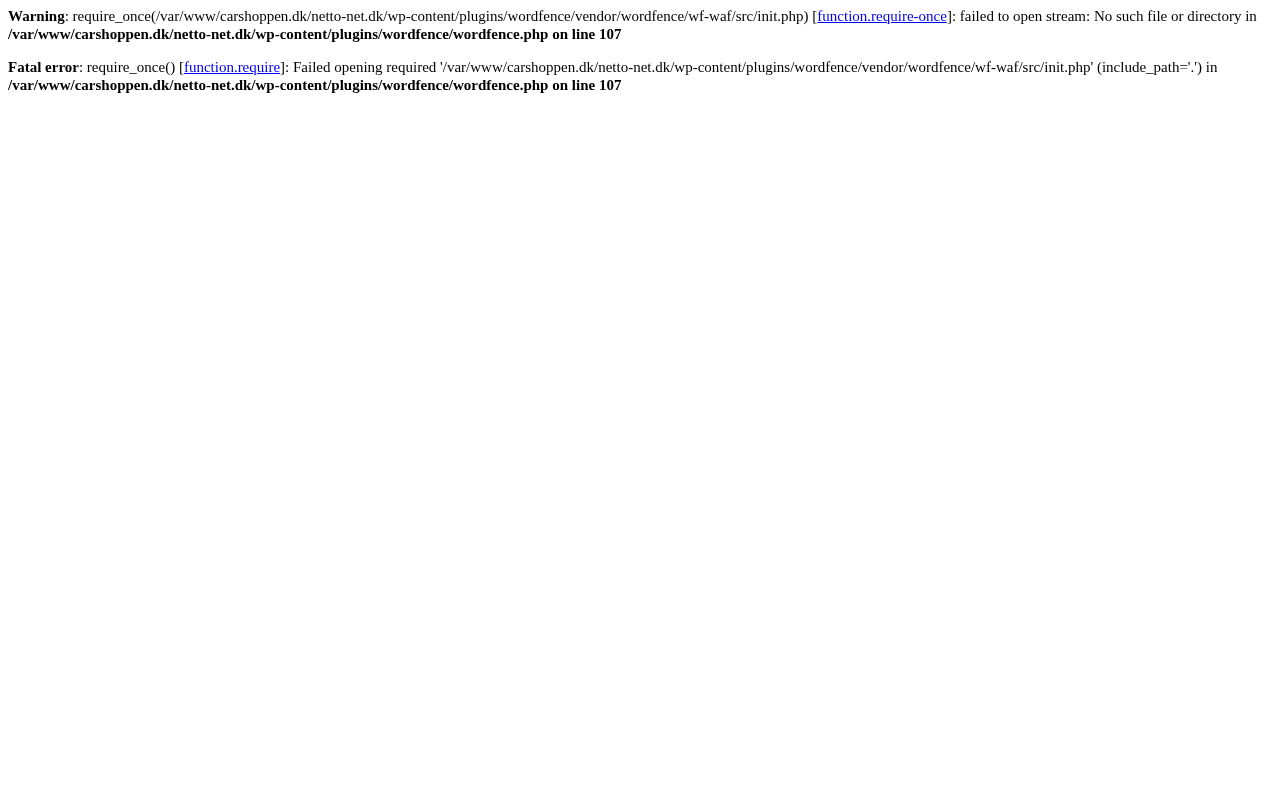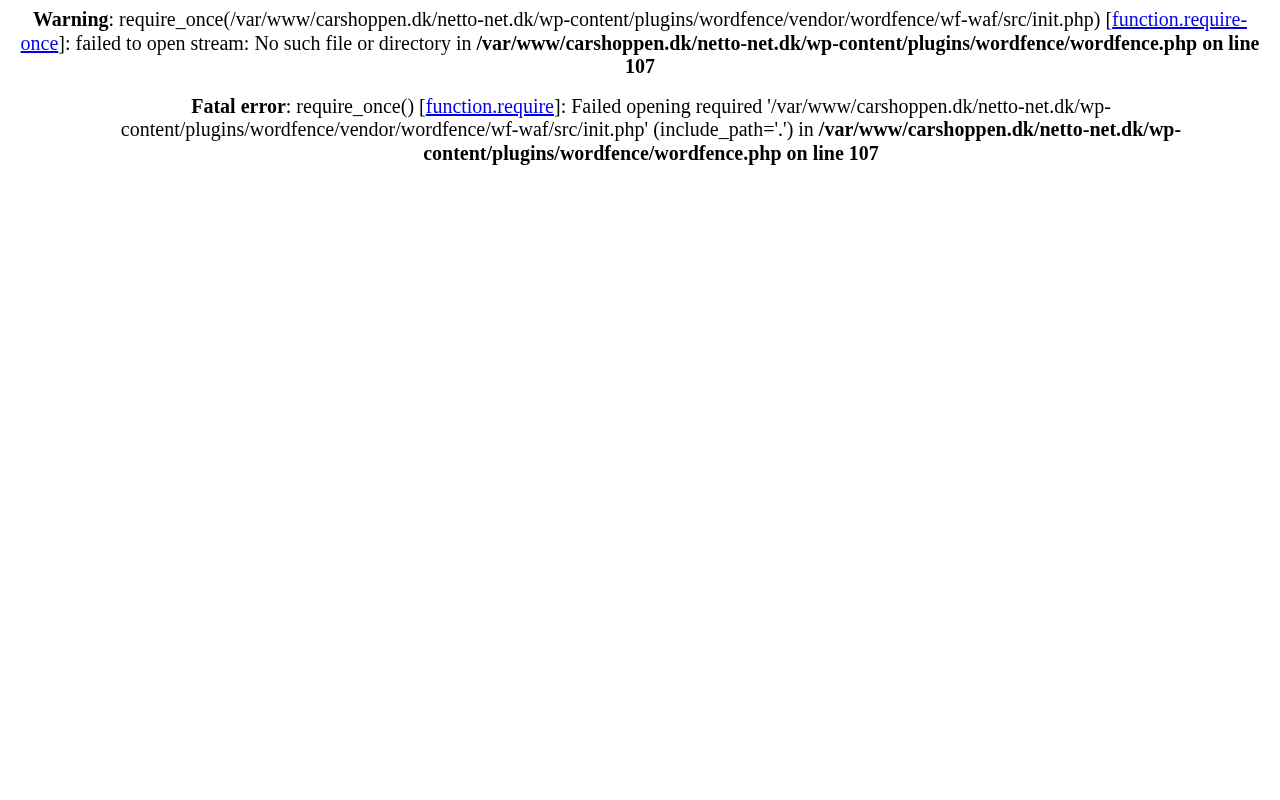--- a/index.html
+++ b/index.html
@@ -15,27 +15,25 @@
     width: 1280px;
     min-height: 800px;
   }
   .page {
     padding: 8px;
     box-sizing: border-box;
   }
   .error-block {
     margin: 0 0 16px 0;
     font-family: "Liberation Serif", serif;
-    font-size: 20px;
+    font-size: 15px;
     color: #000000;
-    text-align: center;
   }
   .error-block:last-child {
     margin-bottom: 0;
-    margin-left: 22px;
   }
   .err-label {
     font-weight: bold;
   }
   .err-path {
     font-weight: bold;
   }
   .err-line-no {
     font-weight: bold;
   }

